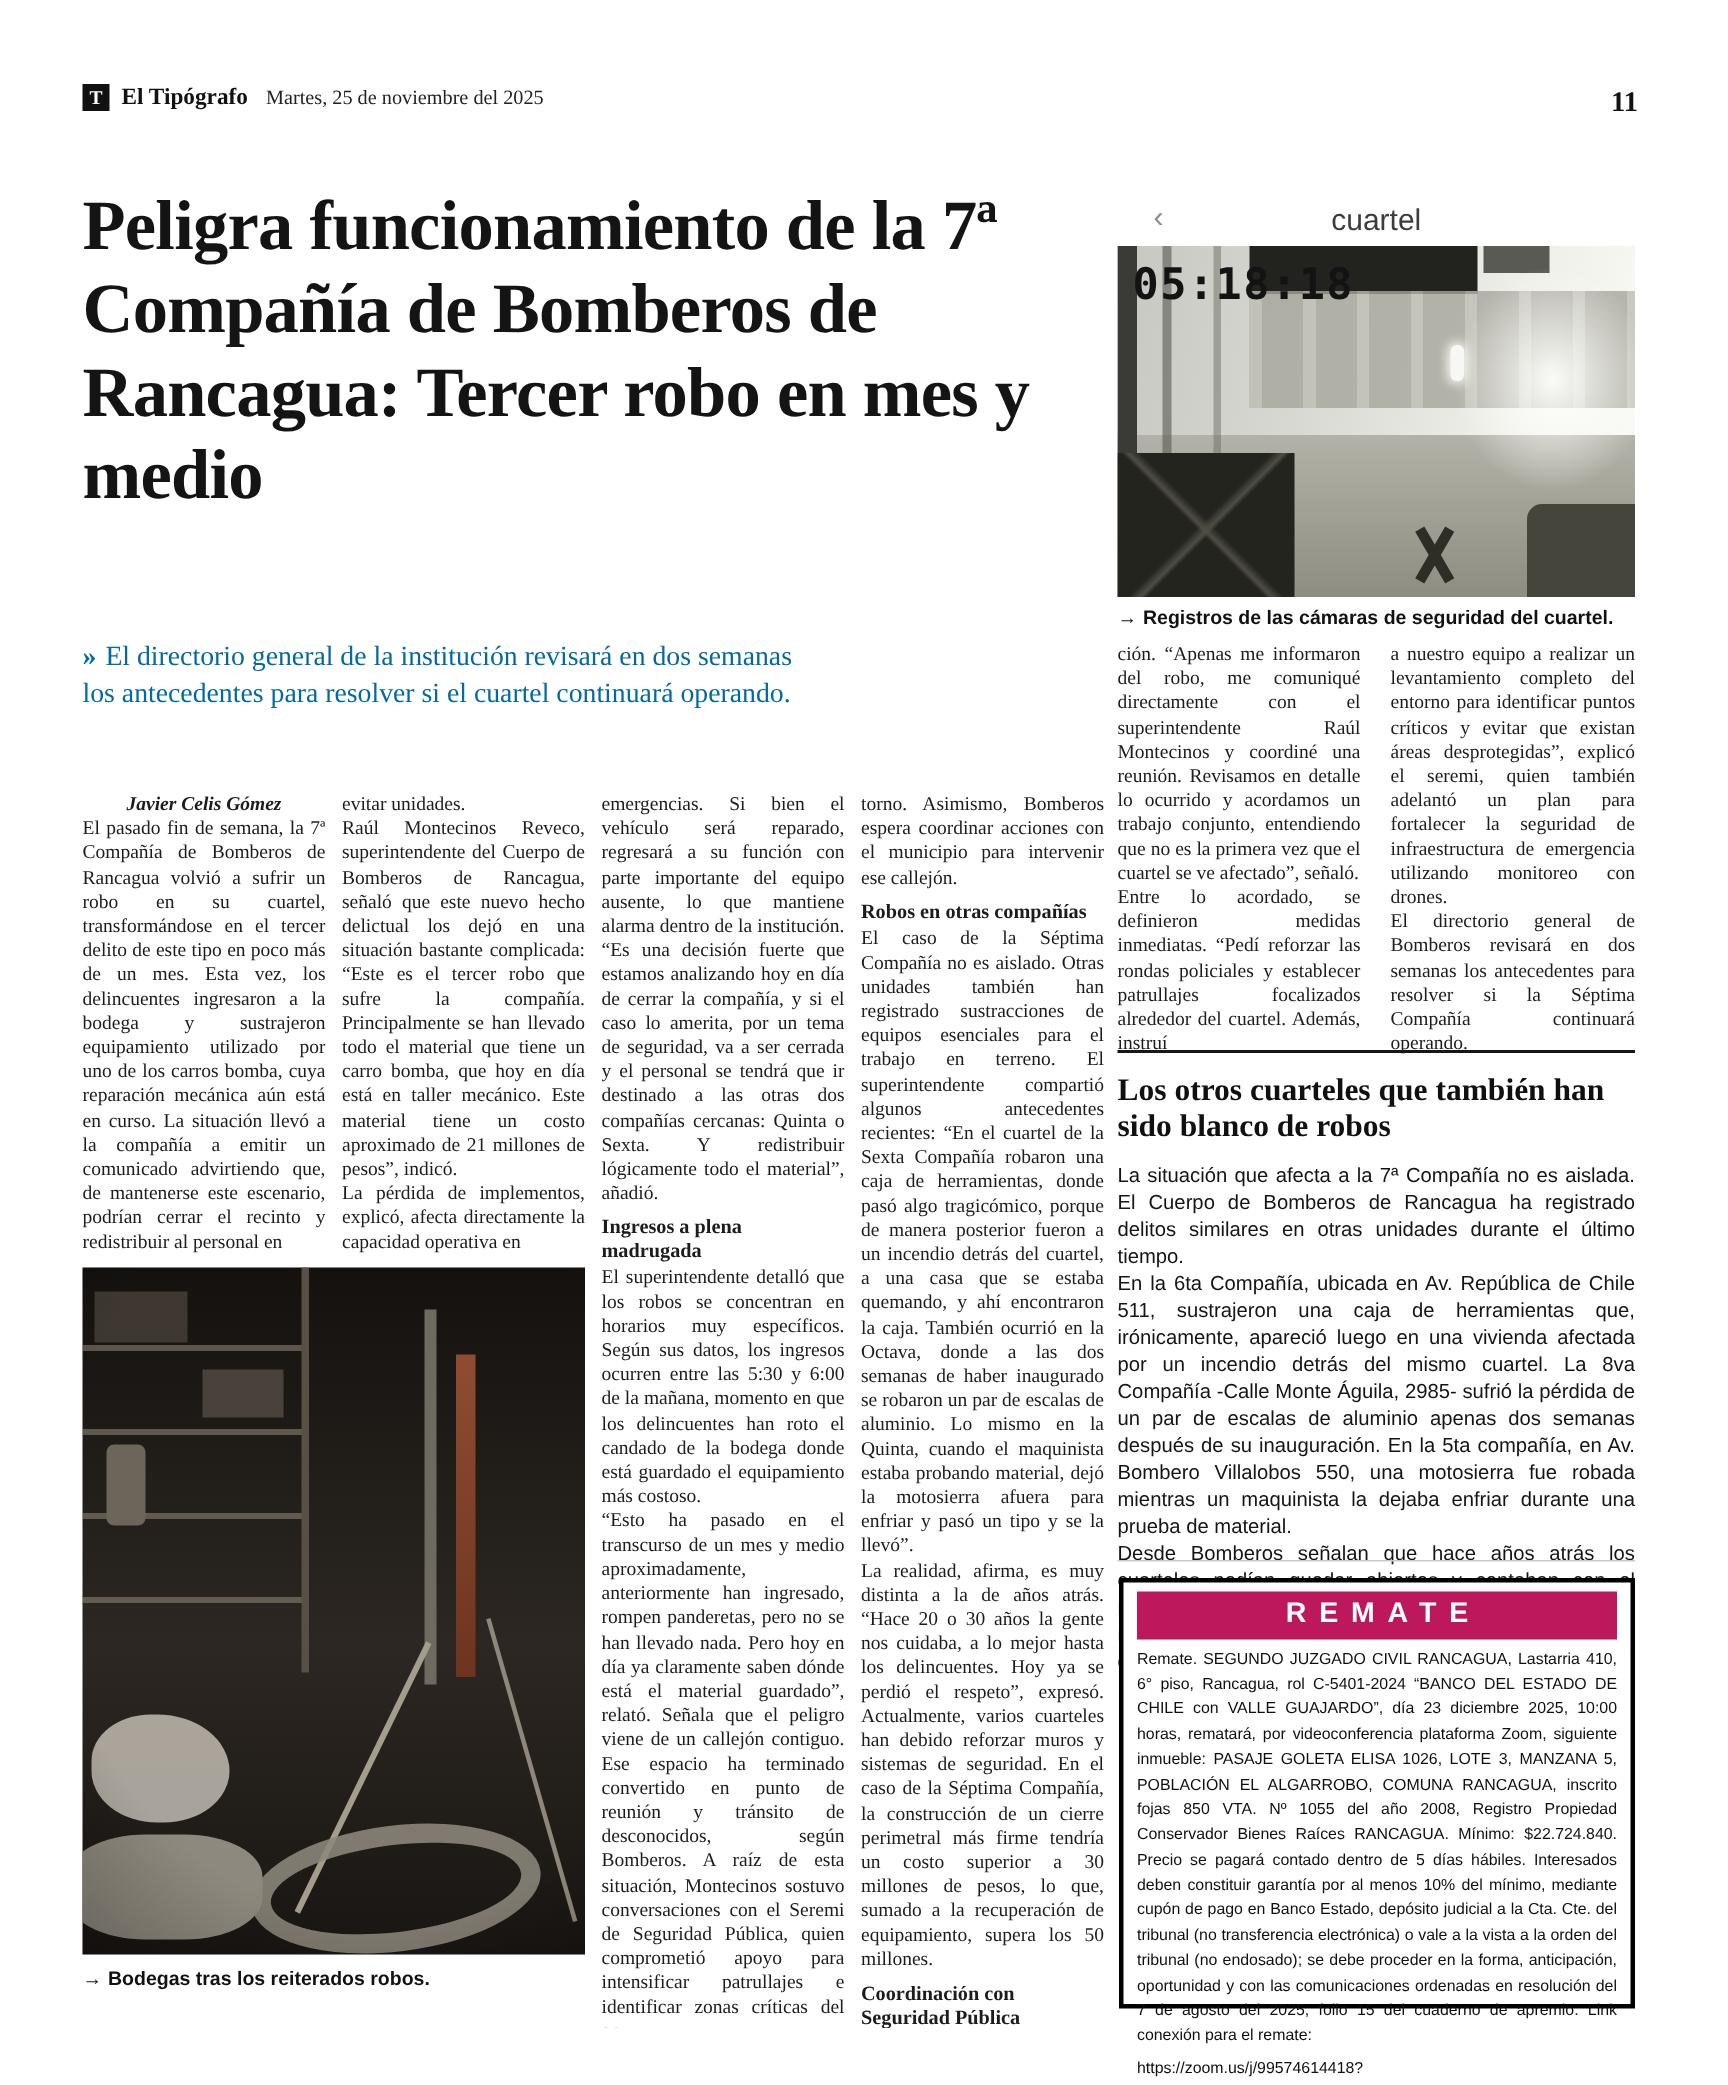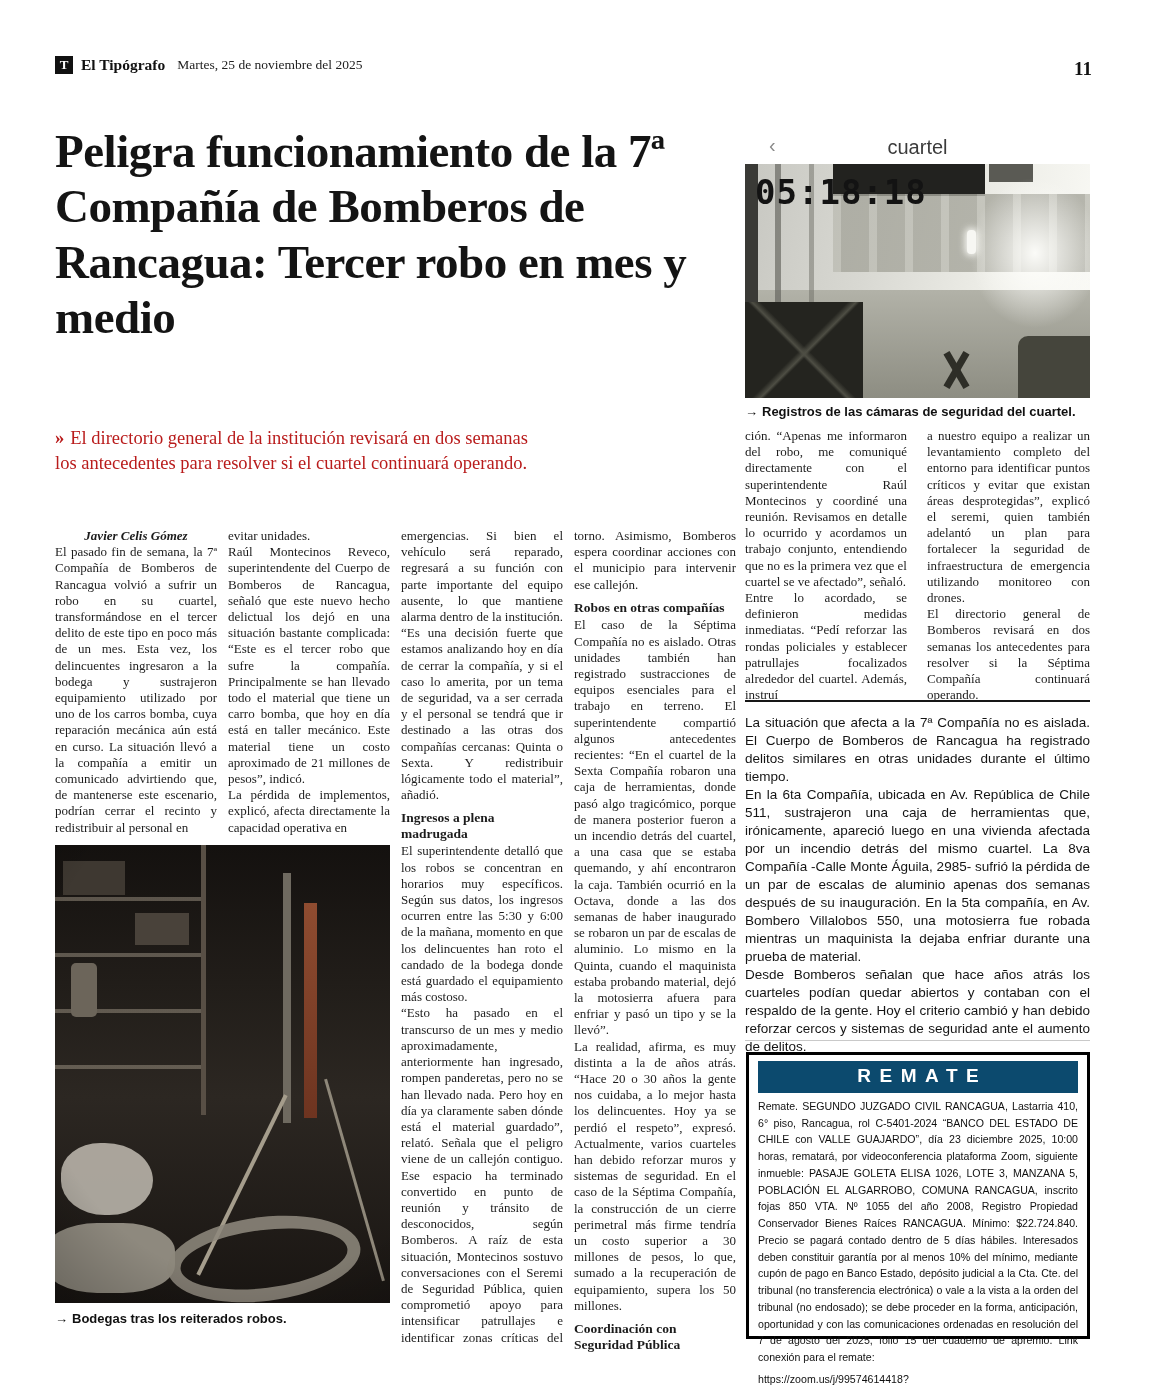--- a/index.html
+++ b/index.html
@@ -8,21 +8,21 @@
   
   .masthead{position:absolute;left:55px;top:56px;display:flex;align-items:center;}
   .logo{width:18px;height:18px;background:#111;color:#fff;font:bold 13px/18px "Liberation Serif",serif;
         text-align:center;margin-right:8px;}
   .brand{font-weight:bold;font-size:15.5px;color:#111;}
   .issue-date{font-size:13.5px;color:#222;margin-left:12px;}
   .pageno{position:absolute;top:58px;right:60px;font-weight:bold;font-size:19px;color:#111;}
   
   .headline{position:absolute;left:55px;top:124px;width:688px;font-weight:700;font-size:47px;
             line-height:1.18;letter-spacing:-0.5px;color:#141414;}
-  .lead{position:absolute;left:55px;top:426px;width:488px;font-size:18.5px;line-height:1.33;color:#b91c1c;}
+  .lead{position:absolute;left:55px;top:426px;width:488px;font-size:18.5px;line-height:1.33;color:#0369a1;}
   .lead .mark{font-weight:bold;margin-right:6px;}
   
   .col{position:absolute;width:162px;font-size:13px;line-height:16.2px;text-align:justify;
        color:#1c1c1c;overflow:hidden;hyphens:auto;-webkit-hyphens:auto;}
   .col p{margin:0;}
   .col p.byline{font-weight:bold;font-style:italic;text-align:center;}
   .col p.subhead{font-weight:bold;text-align:left;font-size:13.5px;margin:7px 0 2px;line-height:15.5px;}
   #col1{left:55px;top:528px;height:314px;}
   #col2{left:228px;top:528px;height:314px;}
   #col3{left:401px;top:528px;height:824px;}
@@ -76,32 +76,32 @@
   .cam-cross{left:188px;bottom:8px;width:44px;height:40px;}
   .cam-cross::before,.cam-cross::after{content:"";position:absolute;left:20px;top:0;width:7px;height:40px;
      background:#2e2e27;}
   .cam-cross::before{transform:rotate(30deg);}
   .cam-cross::after{transform:rotate(-30deg);}
   .cam-person{left:222px;top:66px;width:9px;height:24px;background:#f7f7f3;border-radius:4px;
      box-shadow:0 0 7px 2px rgba(252,252,248,.95);}
   .cam-flare{right:-10px;top:14px;width:130px;height:150px;
      background:radial-gradient(closest-side,rgba(255,255,252,.95),rgba(255,255,252,0));}
   .cam-time{left:10px;top:8px;font-family:"DejaVu Sans Mono",monospace;font-weight:bold;
-     font-size:34px;color:#131313;letter-spacing:1px;}
+     font-size:29px;color:#131313;letter-spacing:1px;}
   
   .sidebar-rule{position:absolute;left:745px;top:700px;width:345px;height:2px;background:#161616;}
   .sidebar{position:absolute;left:745px;top:714px;width:345px;}
   .sidebar-title{font-weight:bold;font-size:21px;line-height:1.16;color:#101010;margin:0 0 12px;}
   .sidebar-body p{font-family:"Liberation Sans","DejaVu Sans",sans-serif;font-size:13.5px;
      line-height:18px;text-align:justify;margin:0;color:#141414;}
   .hairline{position:absolute;left:745px;top:1040px;width:345px;height:1px;background:#c9c9c9;}
   
   .remate{position:absolute;left:746px;top:1052px;width:344px;height:287px;border:3px solid #000;
      box-sizing:border-box;padding:6px 9px;background:#fff;}
-  .remate-title{background:#0c4a6e;color:#fff;text-align:center;
+  .remate-title{background:#be185d;color:#fff;text-align:center;
      font-family:"Liberation Sans","DejaVu Sans",sans-serif;font-weight:bold;font-size:19px;
      letter-spacing:0.45em;text-indent:0.45em;padding:4px 0 6px;}
   .remate-body p{font-family:"Liberation Sans","DejaVu Sans",sans-serif;font-size:10.6px;
      line-height:1.58;text-align:justify;margin:5px 0 0;color:#0f0f0f;}
 </style>
 </head>
 <body>
 
 <div class="page">
 
@@ -185,20 +185,21 @@
     <div class="cam cam-dark-right"></div>
     <div class="cam cam-person"></div>
     <div class="cam cam-time">05:18:18</div>
   </div>
   <div class="caption" style="left:745px;top:404px;width:345px;">
     <span class="arrow">→</span><span>Registros de las cámaras de seguridad del cuartel.</span>
   </div>
 
   <div class="sidebar-rule"></div>
   <div class="sidebar">
+    <h2 class="sidebar-title">Los otros cuarteles que también han sido blanco de robos</h2>
     <div class="sidebar-body">
         <p>La situación que afecta a la 7ª Compañía no es aislada. El Cuerpo de Bomberos de Rancagua ha registrado delitos similares en otras unidades durante el último tiempo.</p>
         <p>En la 6ta Compañía, ubicada en Av. República de Chile 511, sustrajeron una caja de herramientas que, irónicamente, apareció luego en una vivienda afectada por un incendio detrás del mismo cuartel. La 8va Compañía -Calle Monte Águila, 2985- sufrió la pérdida de un par de escalas de aluminio apenas dos semanas después de su inauguración. En la 5ta compañía, en Av. Bombero Villalobos 550, una motosierra fue robada mientras un maquinista la dejaba enfriar durante una prueba de material.</p>
         <p>Desde Bomberos señalan que hace años atrás los cuarteles podían quedar abiertos y contaban con el respaldo de la gente. Hoy el criterio cambió y han debido reforzar cercos y sistemas de seguridad ante el aumento de delitos.</p>
       </div>
   </div>
   <div class="hairline"></div>
 
   <div class="remate">
     <div class="remate-title">REMATE</div>

